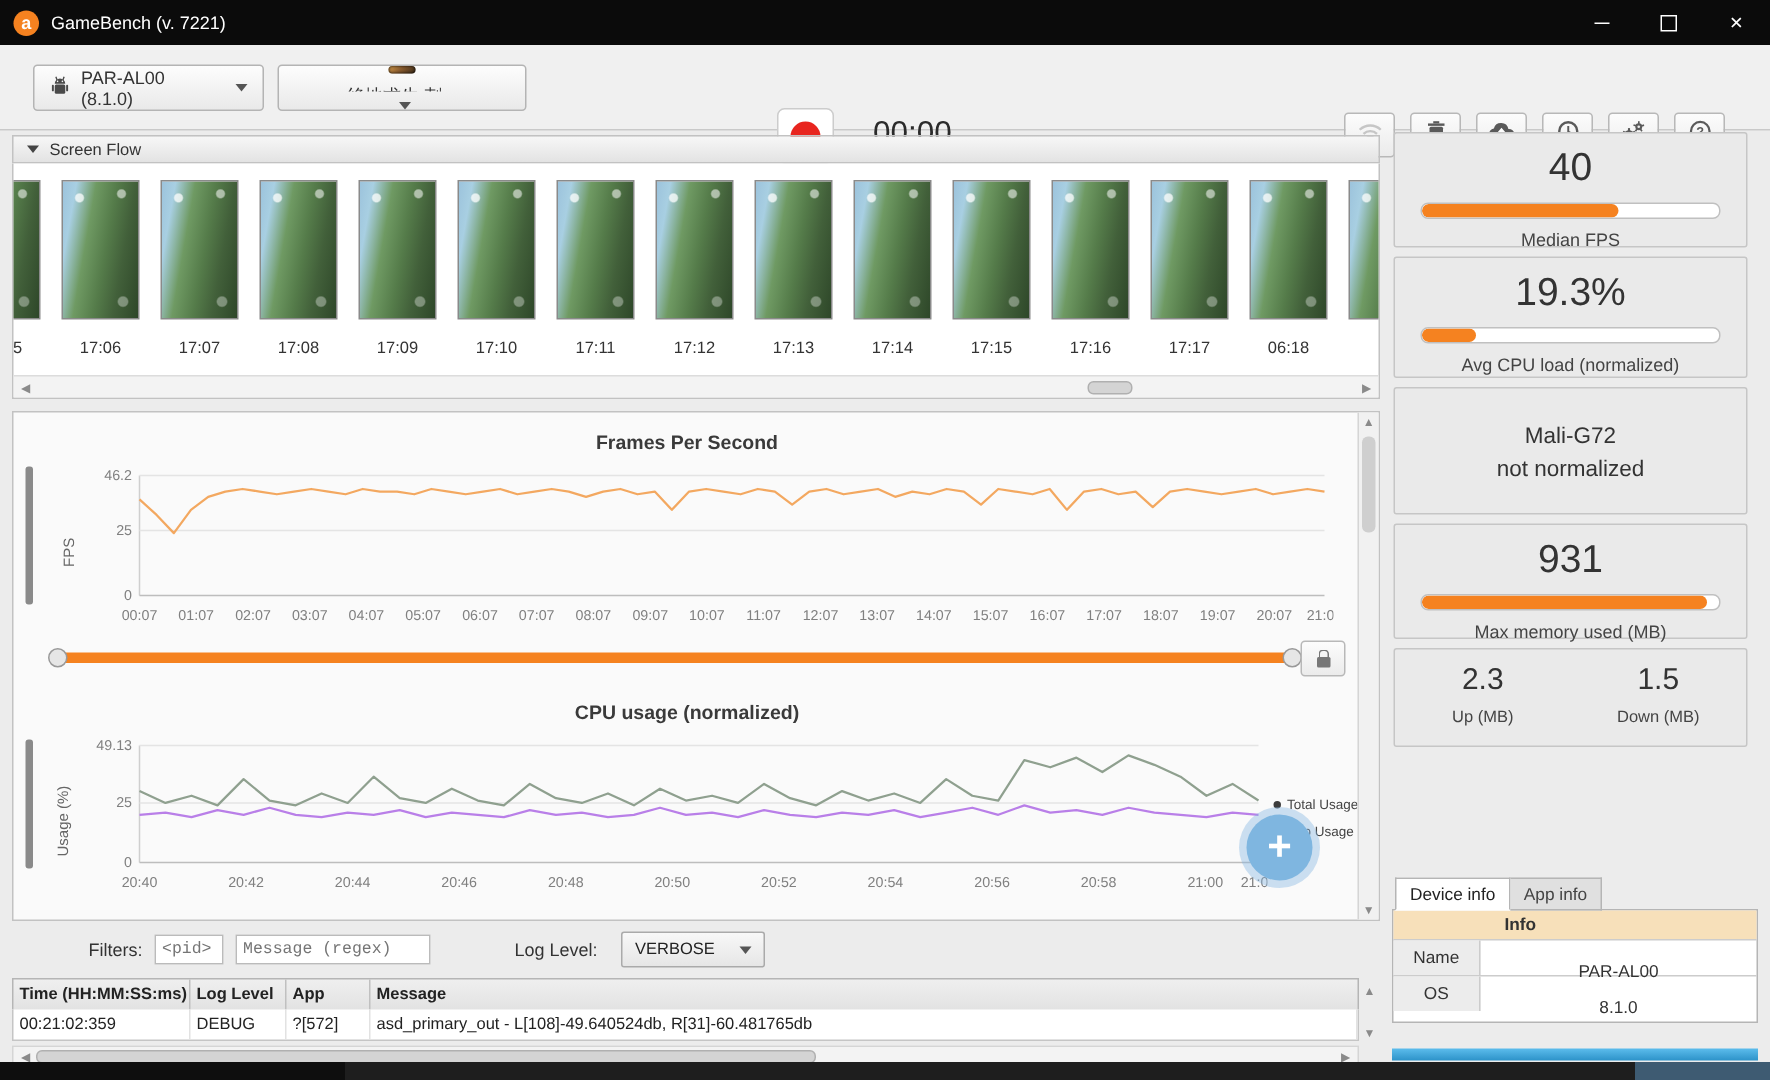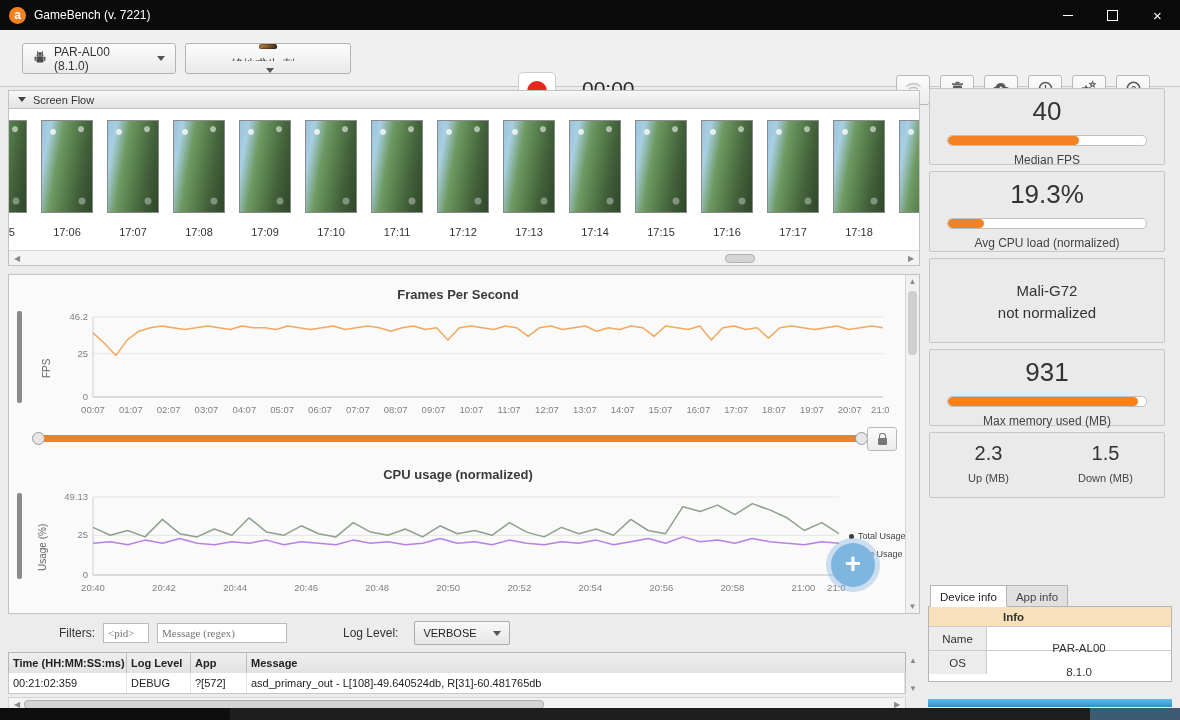--- a/index.html
+++ b/index.html
@@ -57,21 +57,21 @@
   .lock-ic{position:relative;width:9px;height:7px;background:#777;border-radius:1px;margin-top:5px;}
   .lock-ic:before{content:"";position:absolute;top:-5px;left:1px;width:5px;height:5px;border:1.5px solid #777;border-bottom:none;border-radius:3px 3px 0 0;}
   .cpu-legend{position:absolute;left:840px;top:256px;font-size:9px;color:#444;}
   .leg{display:flex;align-items:center;gap:4px;margin-bottom:8px;}
   .leg-dot{width:5px;height:5px;border-radius:50%;display:inline-block;}
   .plus-btn{position:absolute;left:822px;top:268px;width:44px;height:44px;border-radius:50%;background:#7fb6e0;color:#fff;font-size:28px;font-weight:bold;text-align:center;line-height:42px;box-shadow:0 0 0 5px rgba(130,180,225,.4);z-index:5;}
 
   
   .filters-bar{position:absolute;left:8px;top:620px;width:912px;height:26px;display:flex;align-items:center;font-size:12px;color:#333;margin-left:45px;}
   .filters-bar .lbl{margin-right:8px;margin-left:6px;}
-  .txt-input{height:20px;border:1px solid #bbb;font-size:11px;padding:0 4px;box-sizing:border-box;color:#333;background:#fff;font-family:Liberation Serif, serif;}
+  .txt-input{height:20px;border:1px solid #bbb;font-size:11px;padding:0 4px;box-sizing:border-box;color:#333;background:#fff;font-family:Liberation Mono, monospace;}
   .sel{height:22px;background:linear-gradient(#f8f8f8,#e6e6e6);border:1px solid #aaa;border-radius:2px;display:flex;align-items:center;gap:12px;padding:0 8px;font-size:11px;color:#222;margin-left:8px;}
   .lt-header,.lt-row{display:flex;width:898px;box-sizing:border-box;font-size:11px;}
   .lt-header{position:absolute;left:8px;top:652px;height:29px;background:linear-gradient(#efefef,#dedede);border:1px solid #b5b5b5;font-weight:bold;color:#222;justify-content:space-between;}
   .lt-row{position:absolute;left:8px;top:673px;height:21px;background:#fff;border:1px solid #c5c5c5;border-top:none;color:#222;}
   .lt-c{padding:4px 4px 0 4px;border-right:1px solid #c0c0c0;box-sizing:border-box;white-space:nowrap;overflow:hidden;}
   .lt-row .lt-c{border-right:1px solid #e2e2e2;}
   .c-time{width:118px;} .c-level{width:64px;} .c-app{width:56px;} .c-msg{flex:1;border-right:none;}
   .log-hscroll{position:absolute;left:8px;top:697px;width:898px;height:14px;background:#f3f3f3;border:1px solid #d5d5d5;box-sizing:border-box;}
   .log-vs{position:absolute;left:907px;width:12px;text-align:center;font-size:8px;color:#8a8a8a;}
 
@@ -264,21 +264,21 @@
         <div class="thumb">
           <div class="thumb-img"></div>
           <div class="thumb-time">17:16</div>
         </div>
         <div class="thumb">
           <div class="thumb-img"></div>
           <div class="thumb-time">17:17</div>
         </div>
         <div class="thumb">
           <div class="thumb-img"></div>
-          <div class="thumb-time">17:18</div>
+          <div class="thumb-time">06:18</div>
         </div>
         <div class="thumb">
           <div class="thumb-img"></div>
           <div class="thumb-time"></div>
         </div>
       </div>
     <div class="hscroll">
       <div class="hs-arrow" style="left:1px;">◀</div>
       <div class="hs-arrow" style="right:1px;">▶</div>
       <div class="hs-thumb" style="left:716px;width:30px;"></div>

